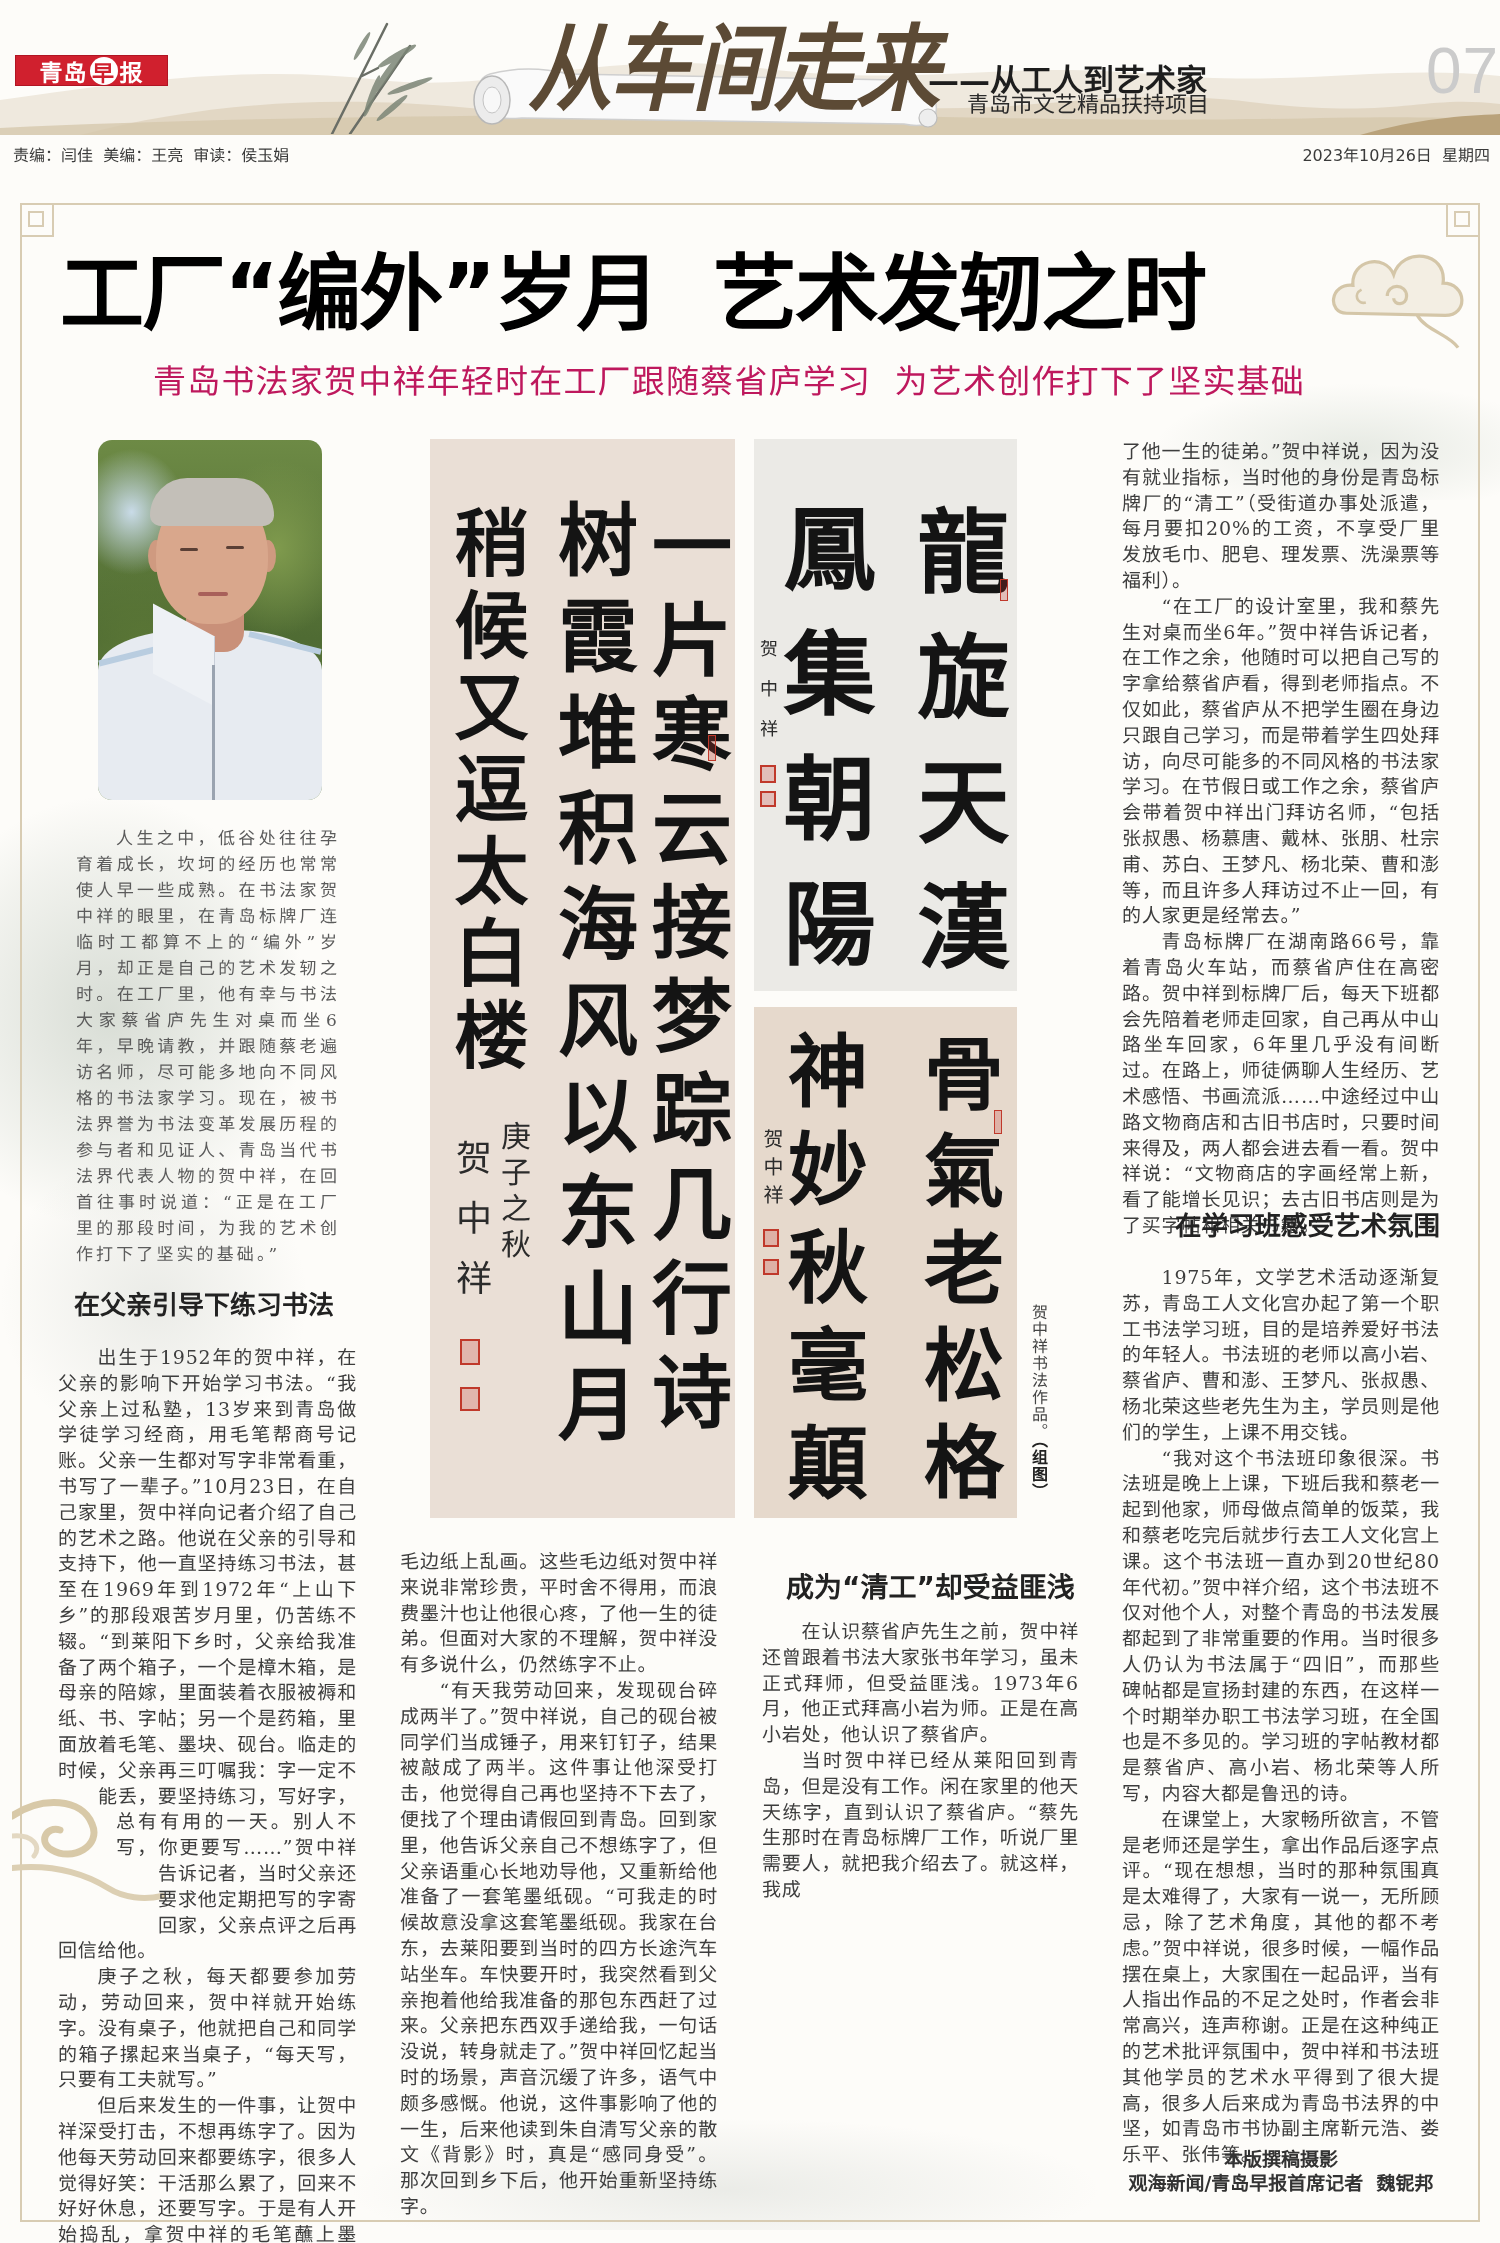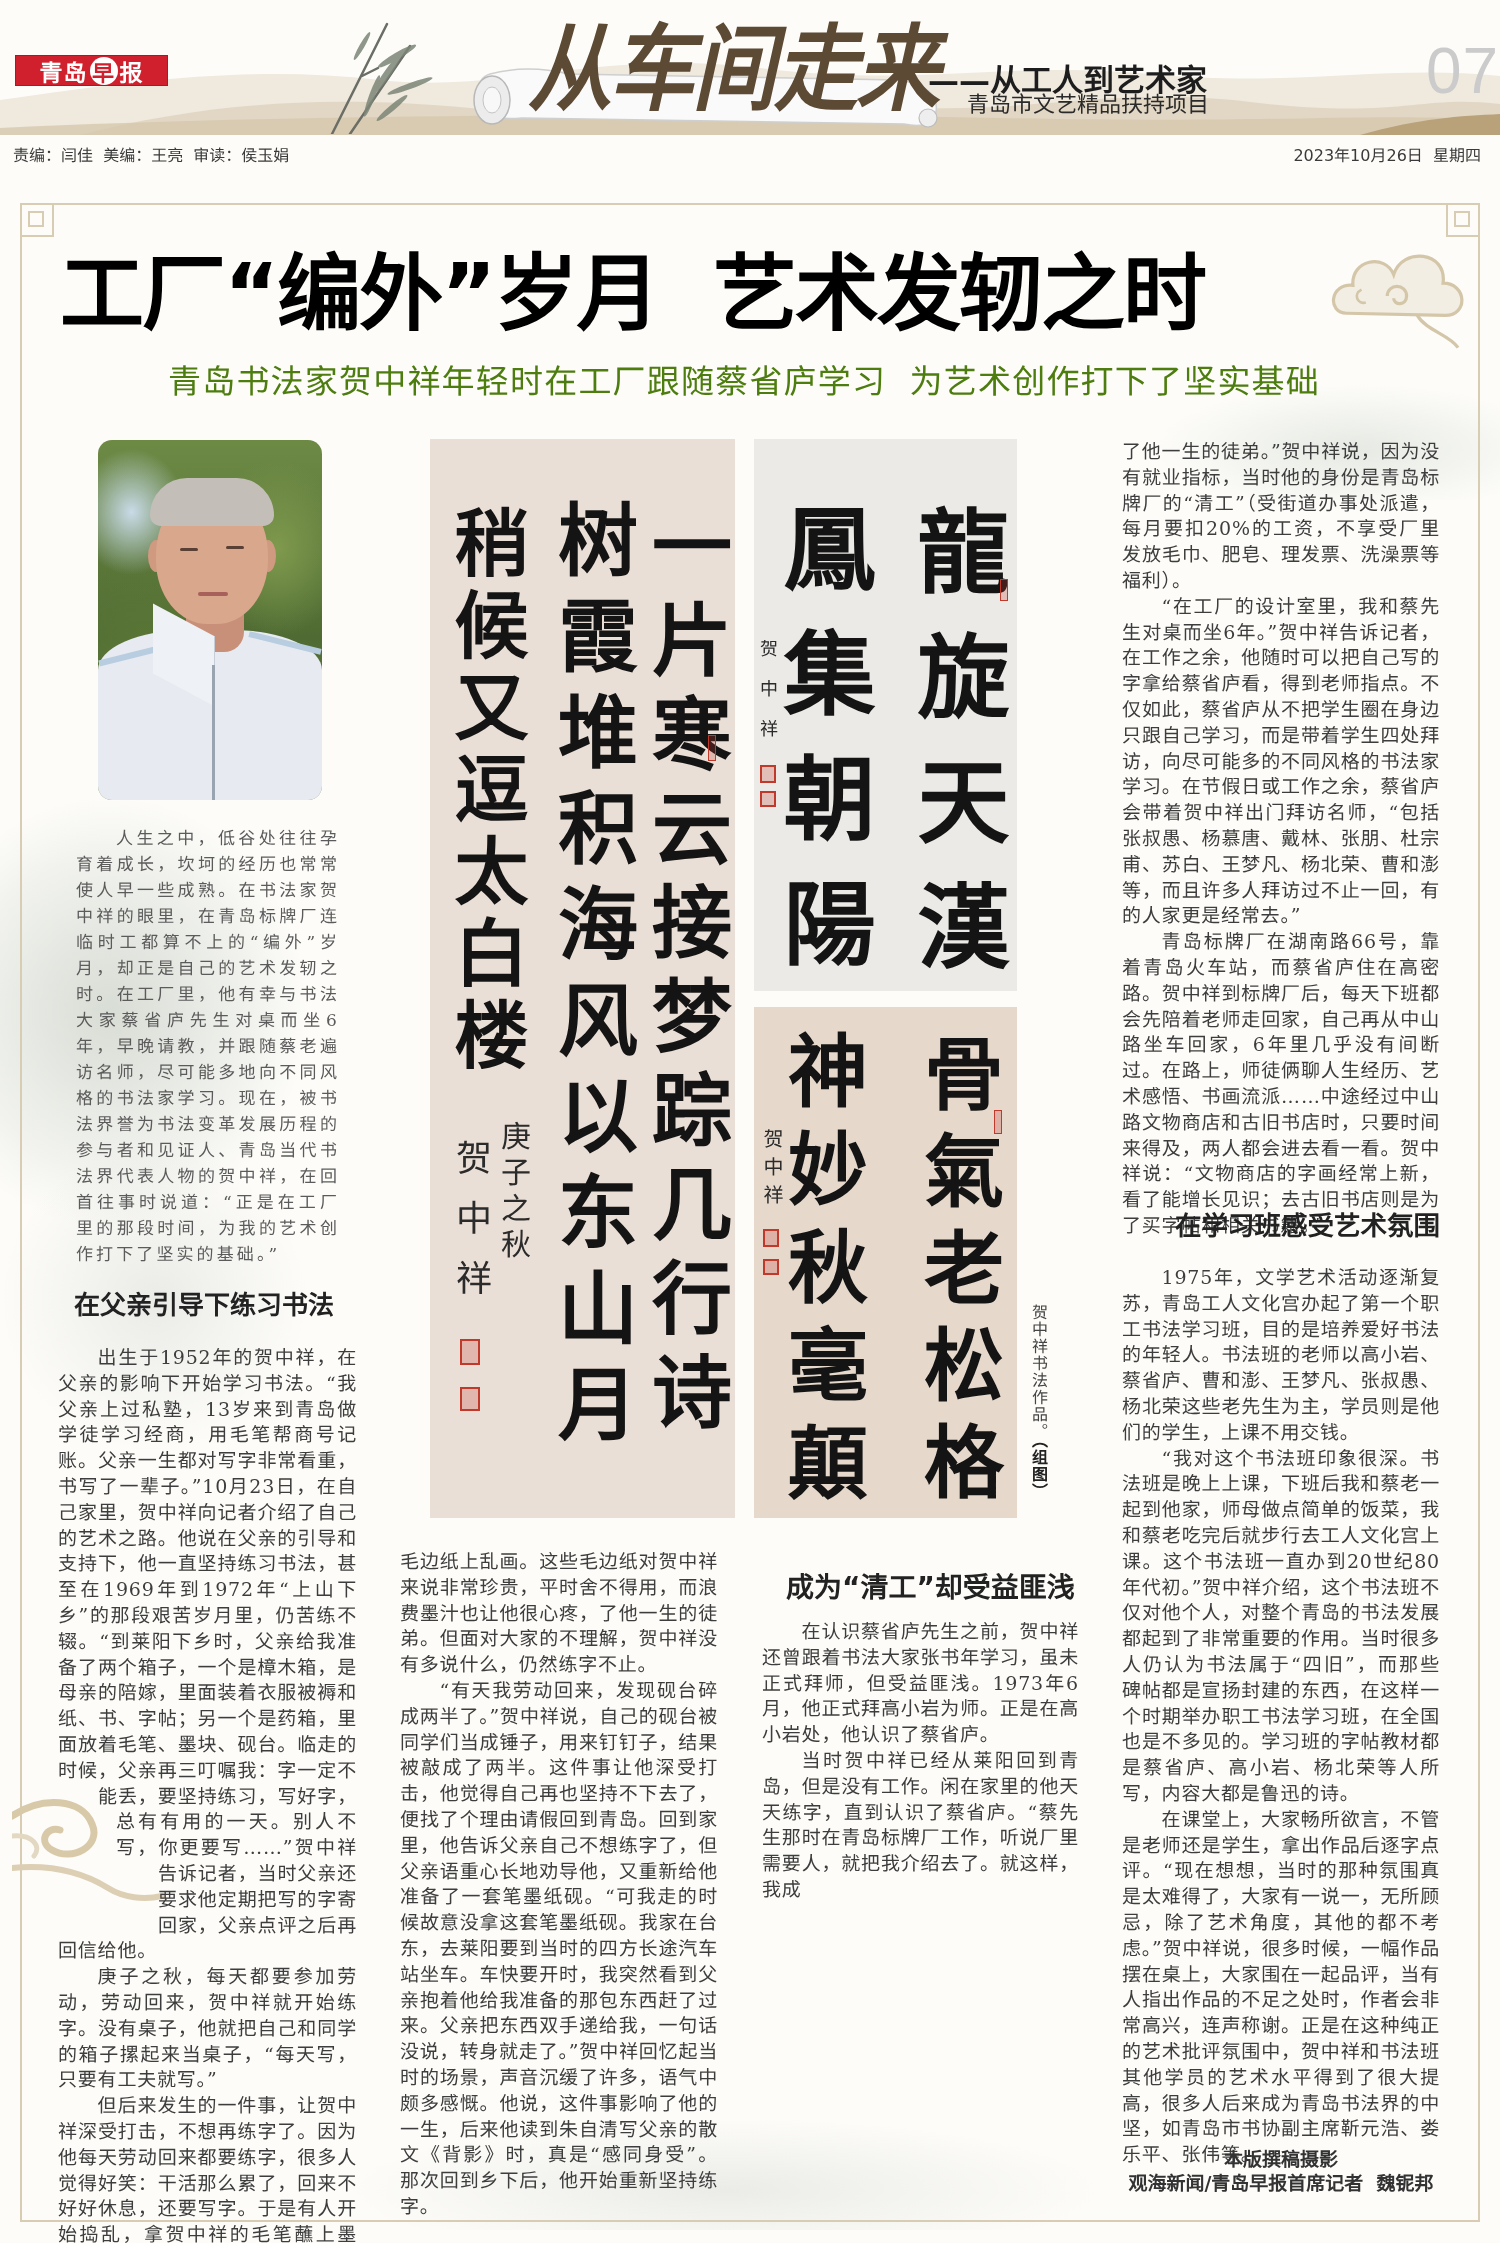--- a/index.html
+++ b/index.html
@@ -52,43 +52,43 @@
     left: 928px; top: 38px; font-size: 31px; font-weight: 700; color: #1d1d1d; white-space: nowrap; margin-top: 17px;
   }
   .banner-proj {
     left: 967px; top: 86px; font-size: 22px; color: #2a2a2a; white-space: nowrap;
   }
   .page-num {
     left: 1426px; top: 34px; font-family: "Liberation Sans", sans-serif; font-size: 64px;
     color: #cbcbcb; font-weight: 400; letter-spacing: 1px;
   }
   .byline { left: 13px; top: 142px; font-size: 16px; color: #3a3a3a; white-space: pre; }
-  .date { right: 19px; top: 142px; font-size: 16px; color: #3a3a3a; white-space: pre; }
+  .date { right: 10px; top: 142px; font-size: 16px; color: #3a3a3a; white-space: pre; }
 
   
   .frame-top { left: 53px; top: 203px; width: 1394px; height: 0; border-top: 2px solid #d8ccb3; }
   .frame-left { left: 20px; top: 236px; width: 0; height: 1986px; border-left: 2px solid #d8ccb3; }
   .frame-right { left: 1478px; top: 236px; width: 0; height: 1986px; border-left: 2px solid #d8ccb3; }
   .frame-bottom { left: 20px; top: 2220px; width: 1460px; height: 0; border-top: 2px solid #d8ccb3; }
   .corner {
     width: 34px; height: 34px; border: 2px solid #d8ccb3; background: transparent;
   }
   .corner::after {
     content: ""; position: absolute; left: 6px; top: 6px; width: 12px; height: 12px;
     border: 2px solid #d8ccb3;
   }
 
   
   .title {
     left: 60px; top: 246px; font-size: 84px; font-weight: 900; color: #000000;
     letter-spacing: -2px; white-space: pre; line-height: 96px;
   }
   .subtitle {
-    left: 153px; top: 362px; font-size: 33px; color: #4d7c0f; letter-spacing: 1.2px;
-    white-space: pre; line-height: 40px; margin-left: 15px;
+    left: 153px; top: 362px; font-size: 33px; color: #be185d; letter-spacing: 1.2px;
+    white-space: pre; line-height: 40px;
   }
 
   
   .photo {
     left: 98px; top: 440px; width: 224px; height: 360px; border-radius: 14px; overflow: hidden;
     background:
       radial-gradient(ellipse 35% 25% at 15% 20%, #c9dbe8 0%, rgba(201,219,232,0) 70%),
       radial-gradient(ellipse 45% 35% at 80% 30%, #7f9a4d, rgba(127,154,77,0) 70%),
       radial-gradient(ellipse 50% 40% at 20% 60%, #5b7736, rgba(91,119,54,0) 75%),
       linear-gradient(180deg, #6d8a45 0%, #4f6b33 55%, #6f8c4c 100%);

